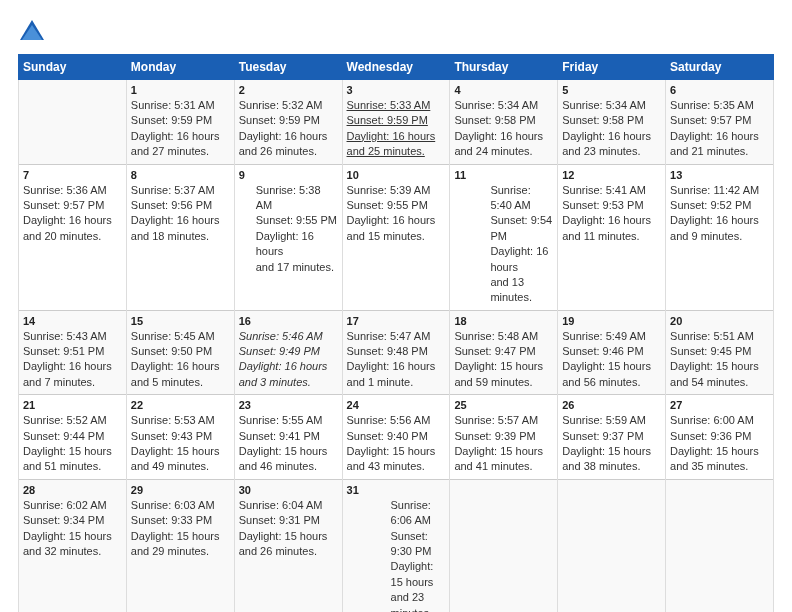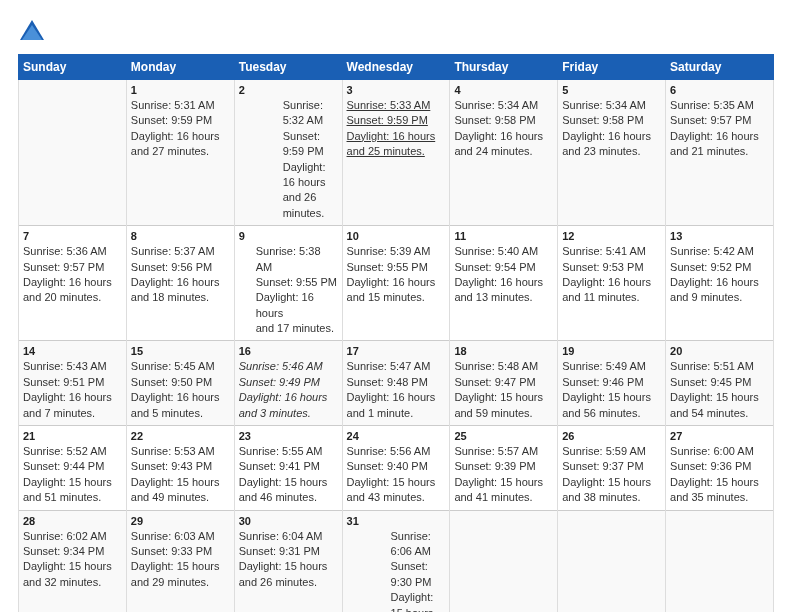--- a/index.html
+++ b/index.html
@@ -143,21 +143,21 @@
           <td></td>
           <td>
             <span class="day-num">1</span>
             <div class="cell-info" style="white-space: pre-line;">Sunrise: 5:31 AM
 Sunset: 9:59 PM
 Daylight: 16 hours
 and 27 minutes.</div>
           </td>
           <td>
             <span class="day-num">2</span>
-            <div class="cell-info" style="white-space: pre-line; margin-left: 44px;">Sunrise: 5:32 AM
+            <div class="cell-info" style="white-space: pre-line;">Sunrise: 5:32 AM
 Sunset: 9:59 PM
 Daylight: 16 hours
 and 26 minutes.</div>
           </td>
           <td>
             <span class="day-num">3</span>
             <div class="cell-info" style="white-space: pre-line; text-decoration: underline;">Sunrise: 5:33 AM
 Sunset: 9:59 PM
 Daylight: 16 hours
 and 25 minutes.</div>
@@ -208,35 +208,35 @@
           </td>
           <td>
             <span class="day-num">10</span>
             <div class="cell-info" style="white-space: pre-line;">Sunrise: 5:39 AM
 Sunset: 9:55 PM
 Daylight: 16 hours
 and 15 minutes.</div>
           </td>
           <td>
             <span class="day-num">11</span>
-            <div class="cell-info" style="white-space: pre-line;">Sunrise: 5:40 AM
+            <div class="cell-info" style="white-space: pre-line; margin-left: 36px;">Sunrise: 5:40 AM
 Sunset: 9:54 PM
 Daylight: 16 hours
 and 13 minutes.</div>
           </td>
           <td>
             <span class="day-num">12</span>
             <div class="cell-info" style="white-space: pre-line;">Sunrise: 5:41 AM
 Sunset: 9:53 PM
 Daylight: 16 hours
 and 11 minutes.</div>
           </td>
           <td>
             <span class="day-num">13</span>
-            <div class="cell-info" style="white-space: pre-line;">Sunrise: 5:42 AM
+            <div class="cell-info" style="white-space: pre-line;">Sunrise: 11:42 AM
 Sunset: 9:52 PM
 Daylight: 16 hours
 and 9 minutes.</div>
           </td>
         </tr>
         <tr>
           <td>
             <span class="day-num">14</span>
             <div class="cell-info" style="white-space: pre-line;">Sunrise: 5:43 AM
 Sunset: 9:51 PM

